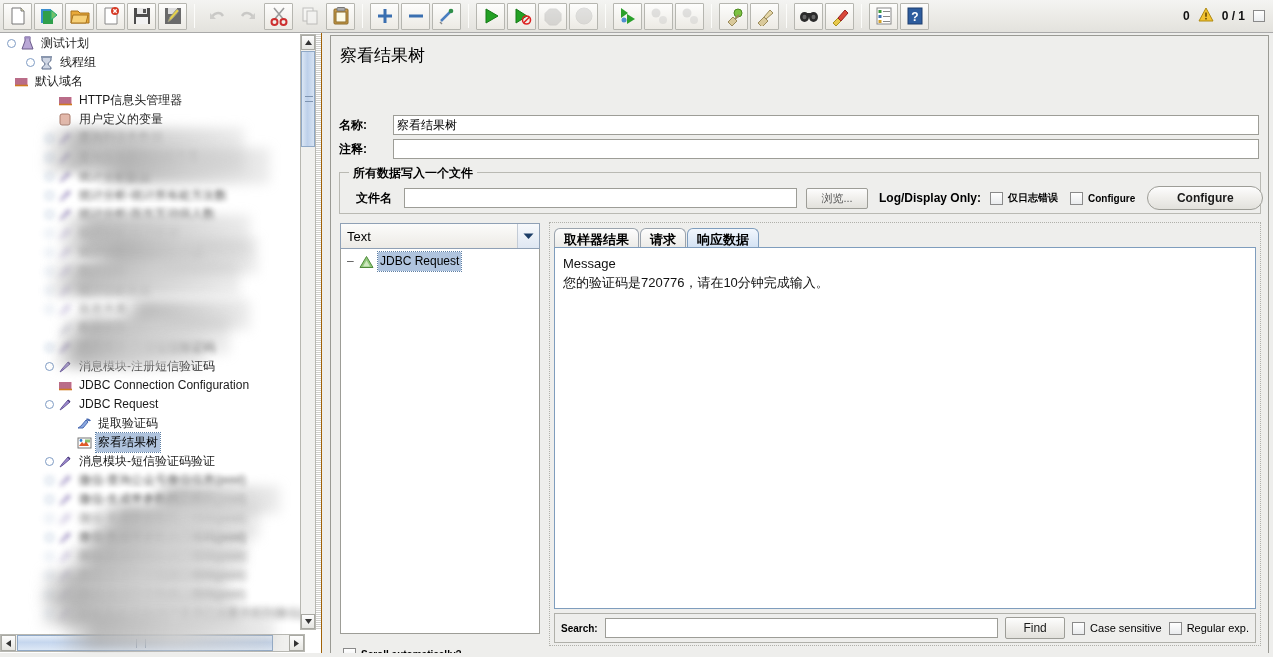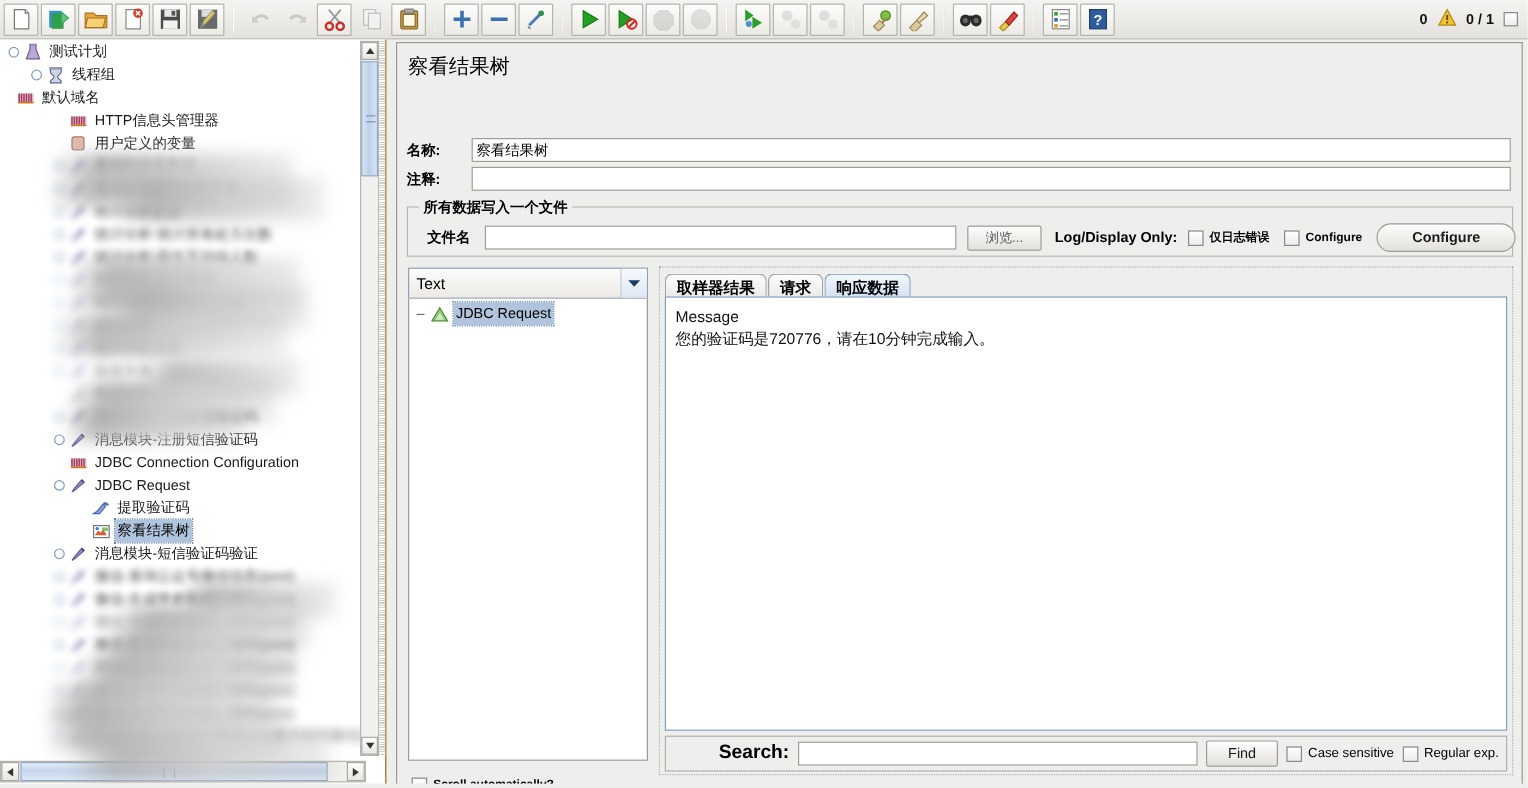--- a/index.html
+++ b/index.html
@@ -206,21 +206,21 @@
   #resp-text {
     padding: 6px 8px; font-size: 13px; line-height: 19px; color: #111;
     white-space: pre-wrap;
   }
   #search-bar {
     position: absolute; left: 4px; top: 390px; width: 702px; height: 30px;
     display: flex; align-items: center; gap: 7px;
     border: 1px solid #b0b0aa;
     background: #eeeeec; padding: 0 6px;
   }
-  #search-bar .lbl { font-size: 16px; font-weight: bold; margin-left: 38px; }
+  #search-bar .lbl { font-size: 10px; font-weight: bold; }
   #search-input {
     flex: 1; height: 20px; background: #fff; border: 1px solid #9d9d97;
   }
   .status-bottom {
     position: absolute; left: 0; bottom: 0; width: 1273px; height: 4px;
     background: #eeeeec;
   }
 </style>
 </head>
 <body>

